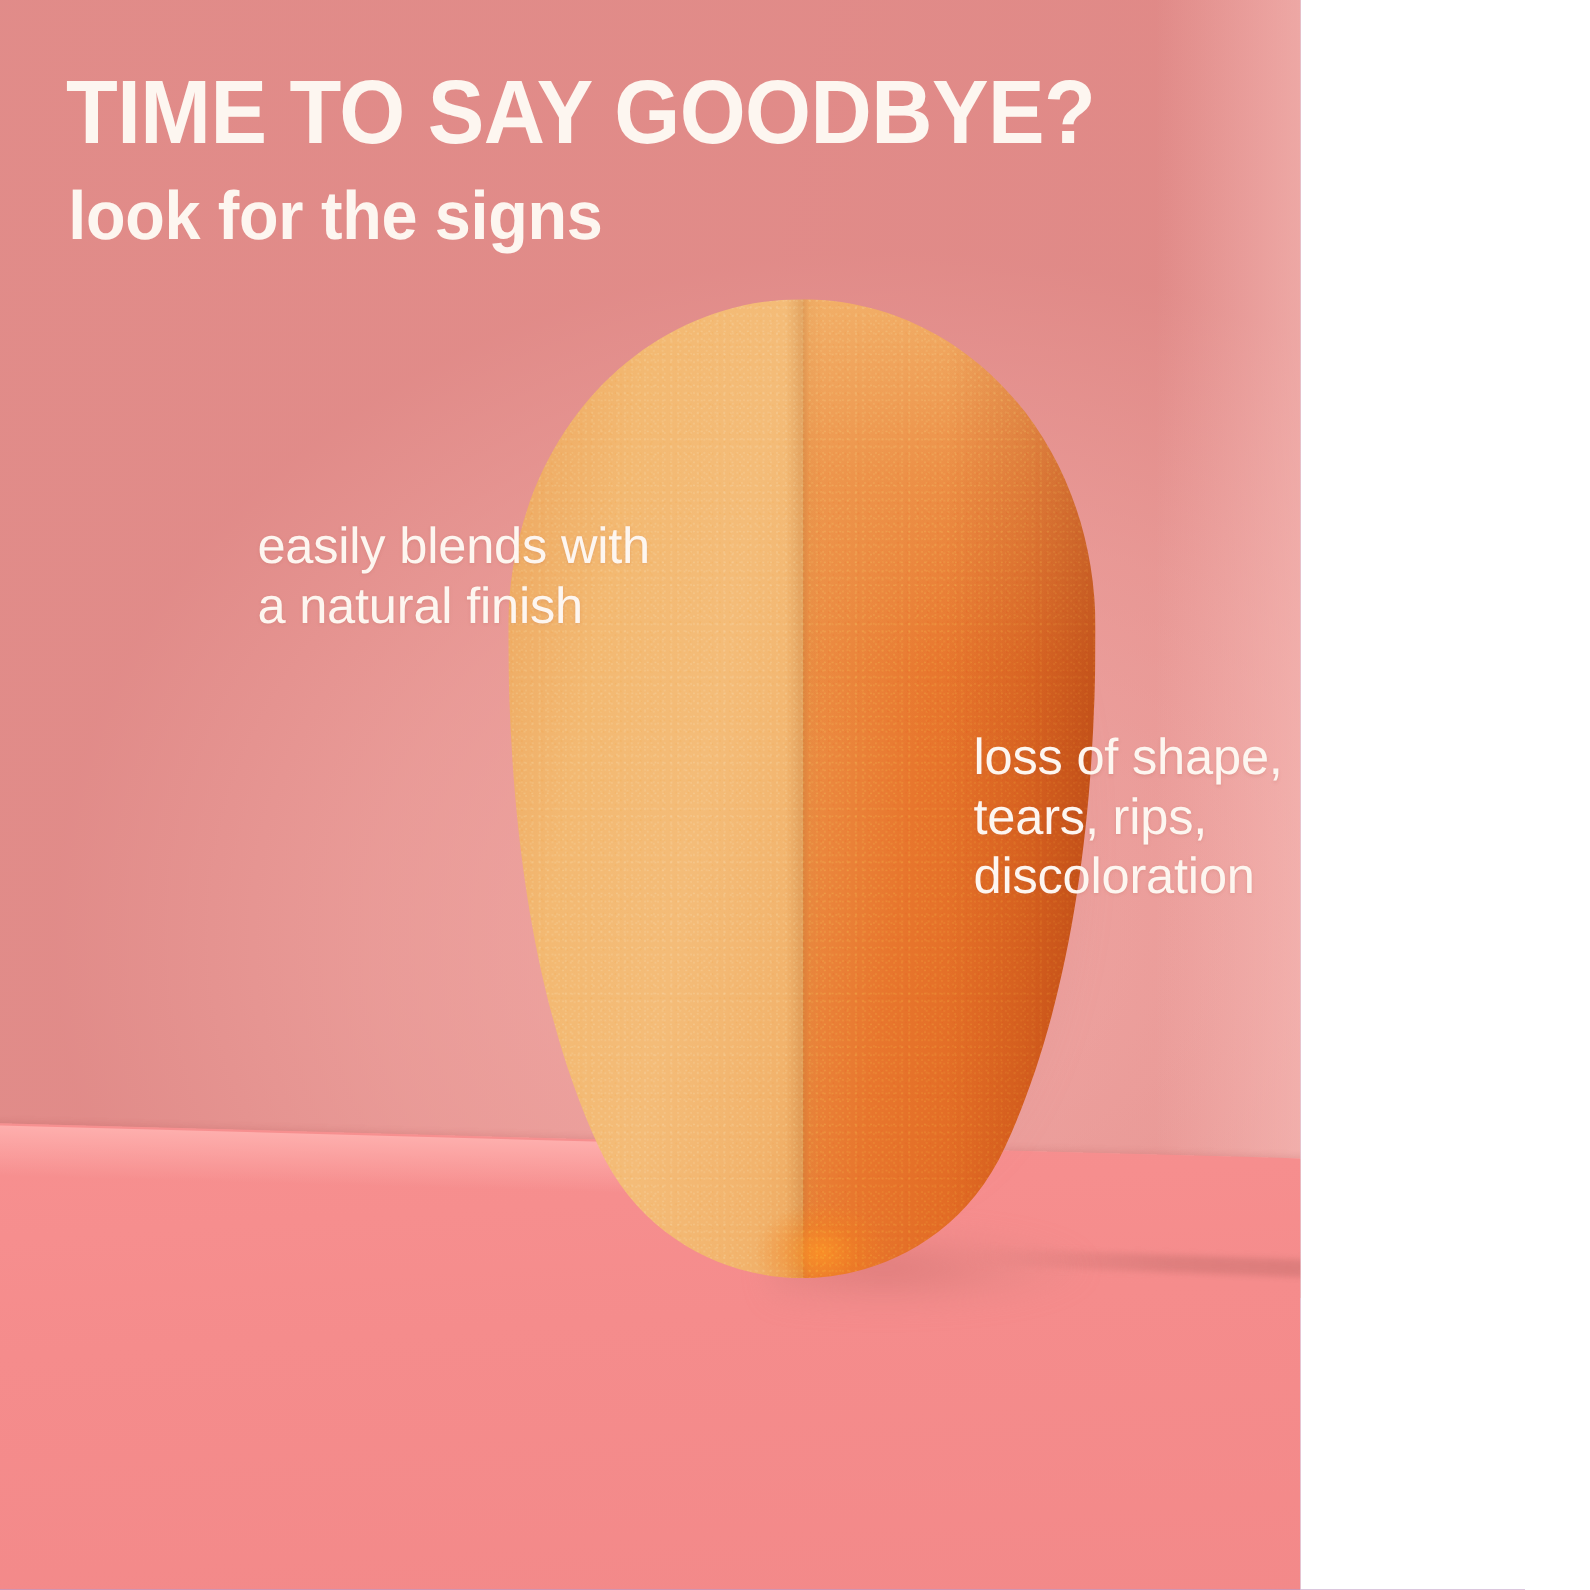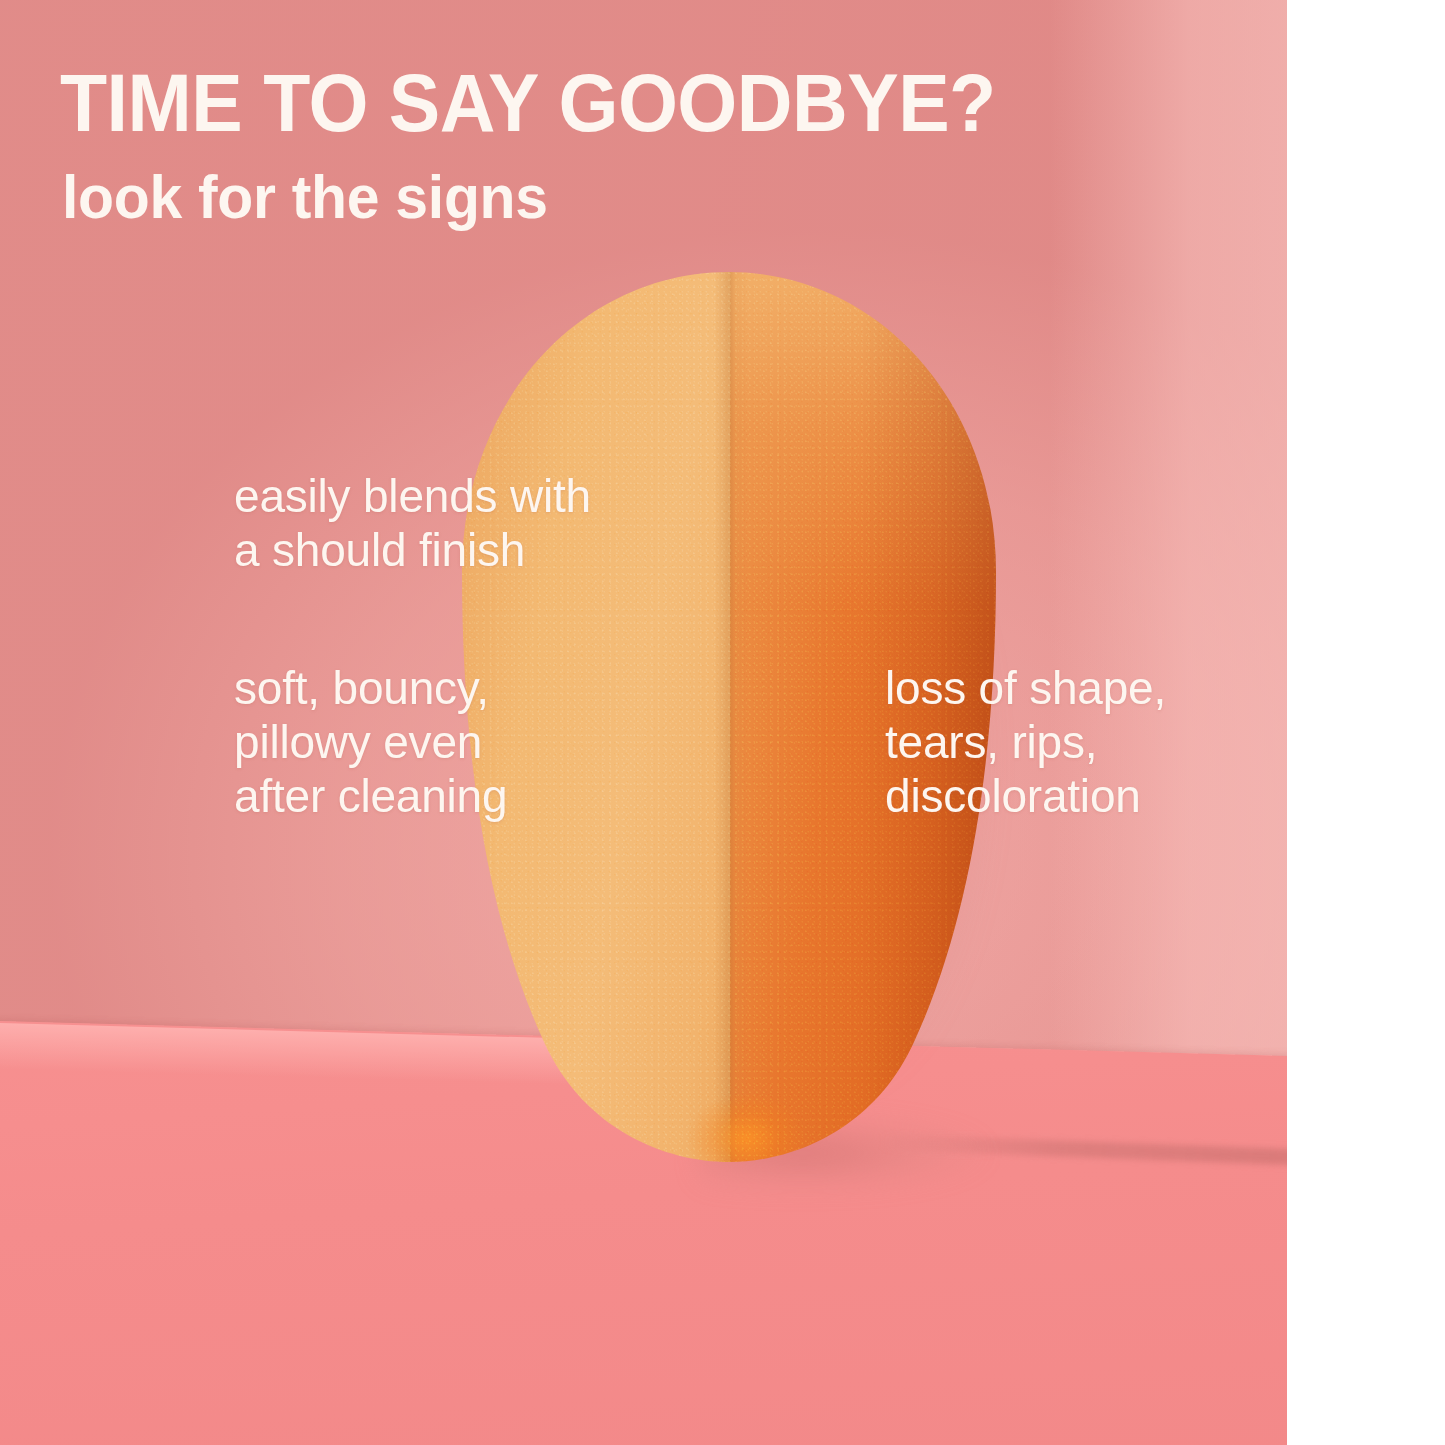--- a/index.html
+++ b/index.html
@@ -2,21 +2,21 @@
 <html><head>
 <meta charset="utf-8">
 <style>
   html, body {
     margin: 0;
     padding: 0;
     background: #ffffff;
   }
   #poster {
     position: relative;
-    width: 1287px;
+    width: 1182px;
     height: 1445px;
     overflow: hidden;
     font-family: "Liberation Sans", sans-serif;
     background: #701a75;
     -webkit-font-smoothing: antialiased;
   }
 
   
   .wall {
     position: absolute;
@@ -225,22 +225,19 @@
       <div class="sponge-split"></div>
       <div class="sponge-tip"></div>
       <div class="sponge-grain"></div>
     </div>
   </div>
 
   <div class="txt" id="headline">TIME TO SAY GOODBYE?</div>
   <div class="txt" id="subhead">look for the signs</div>
 
   <div class="txt feature" id="feat-blend">easily blends with
-a should finish</div>
-  <div class="txt feature" id="feat-soft">soft, bouncy,
-pillowy even
-after cleaning</div>
+a natural finish</div>
   <div class="txt feature" id="feat-loss">loss of shape,
 tears, rips,
 discoloration</div>
 
 
 </div>
 
 </body></html>

